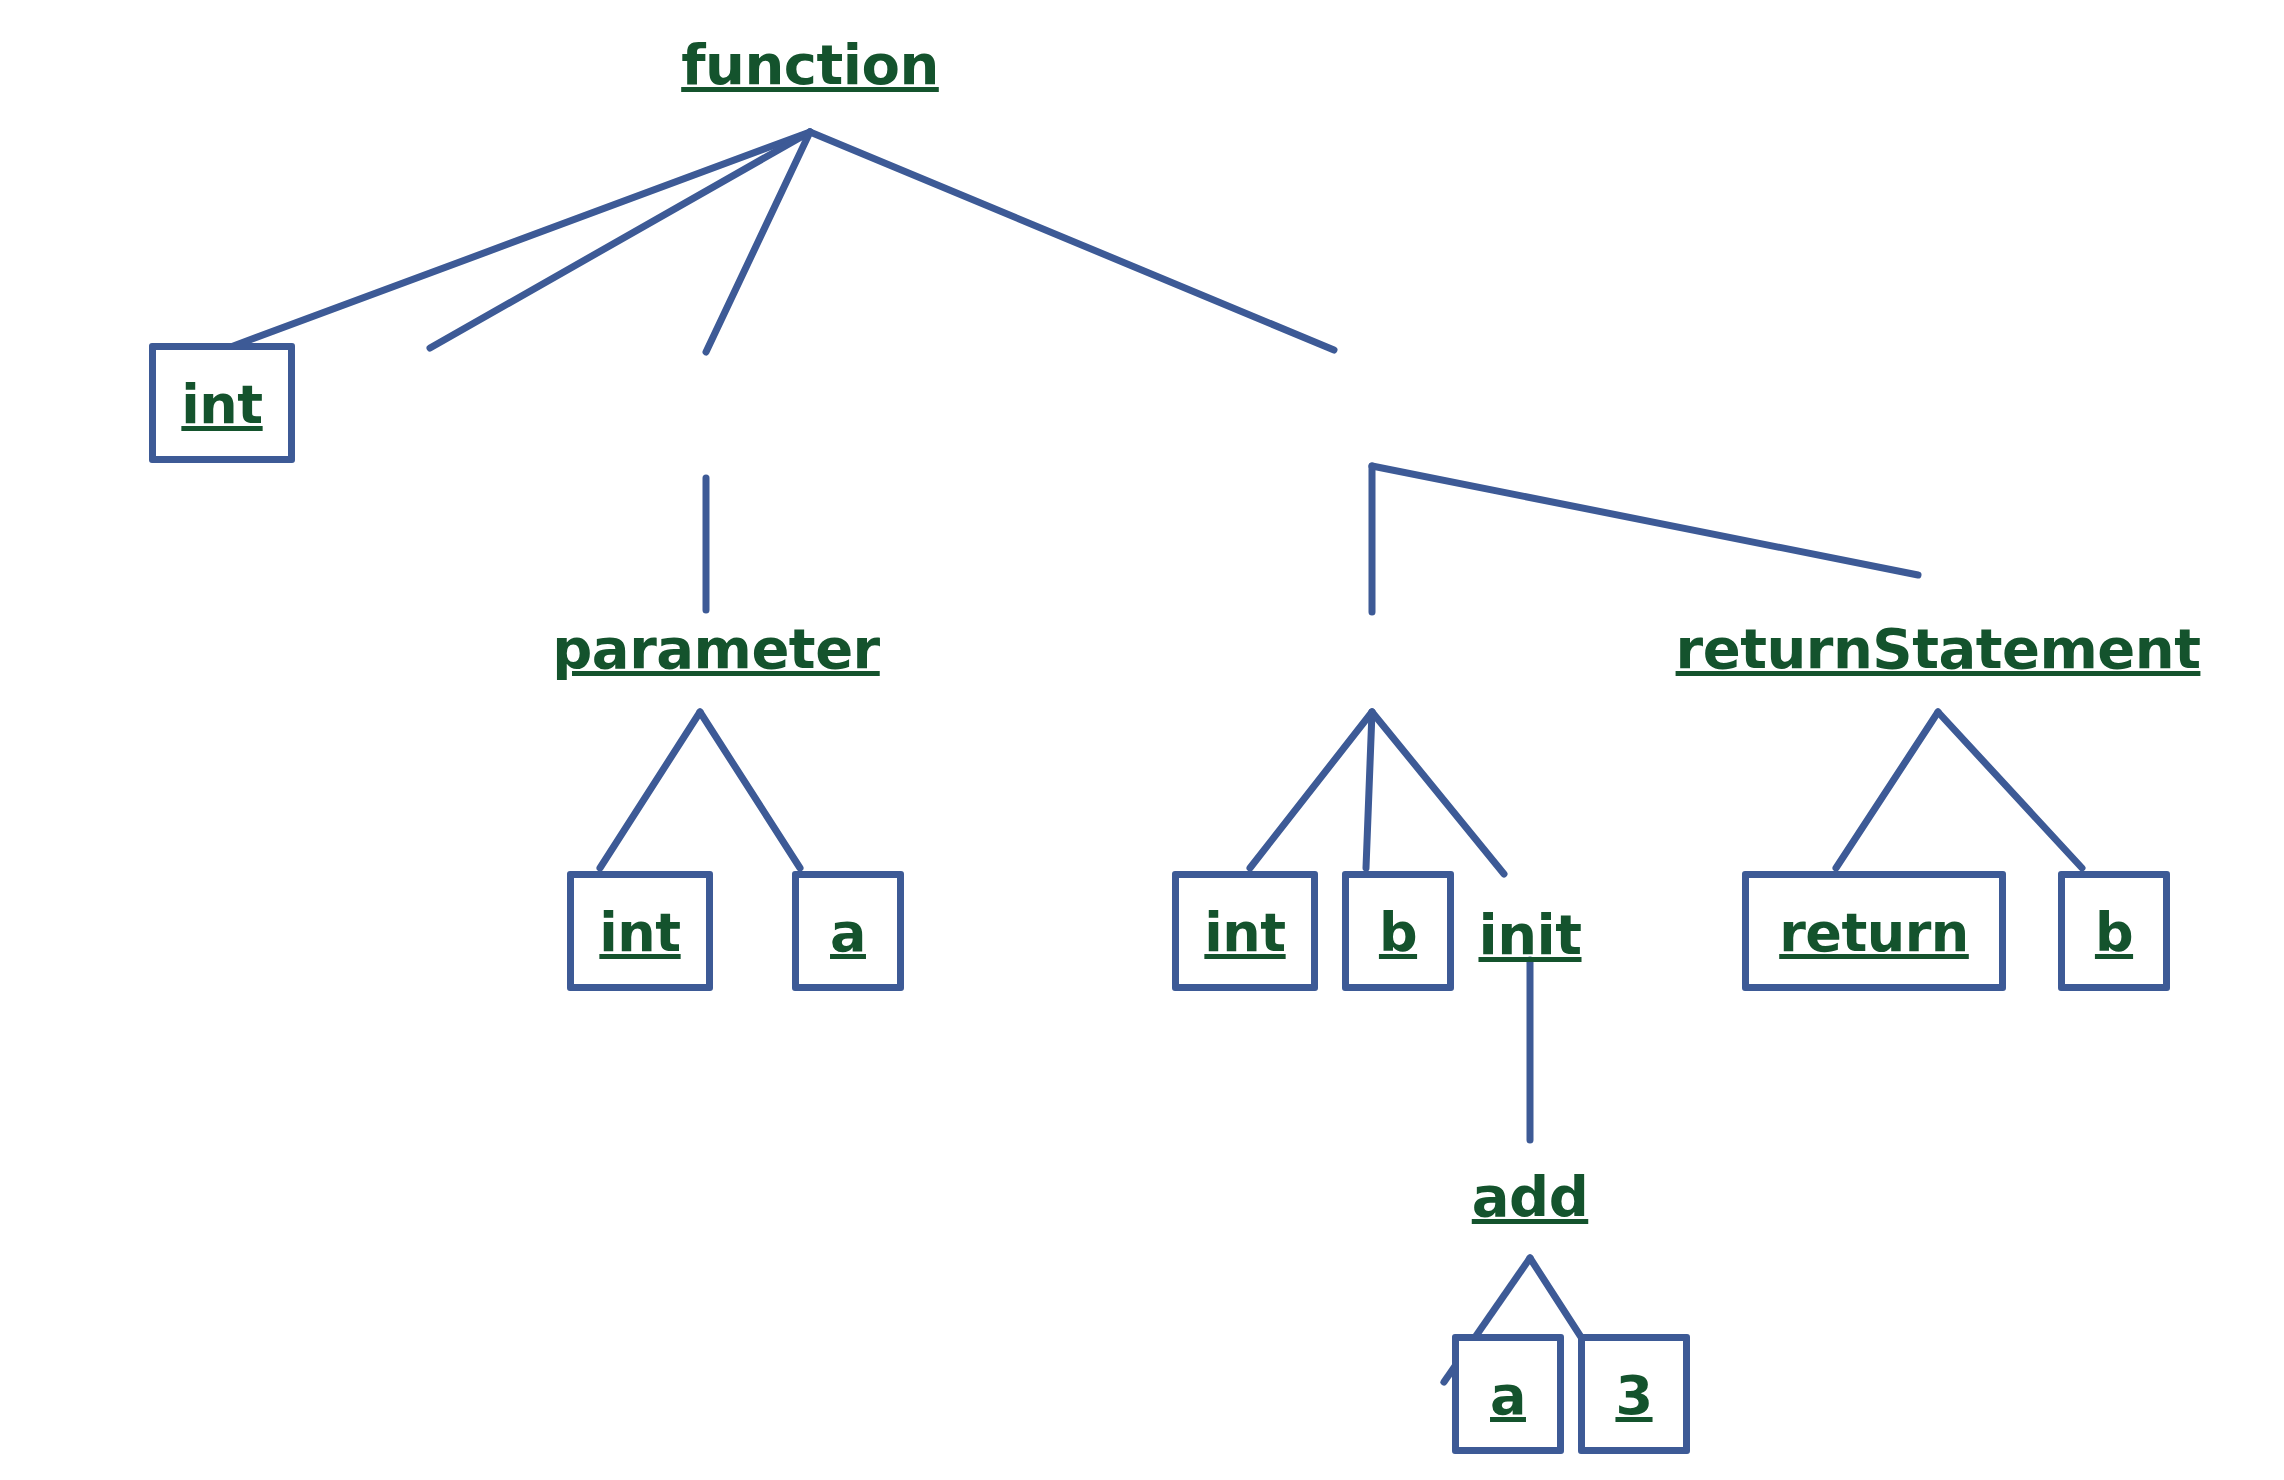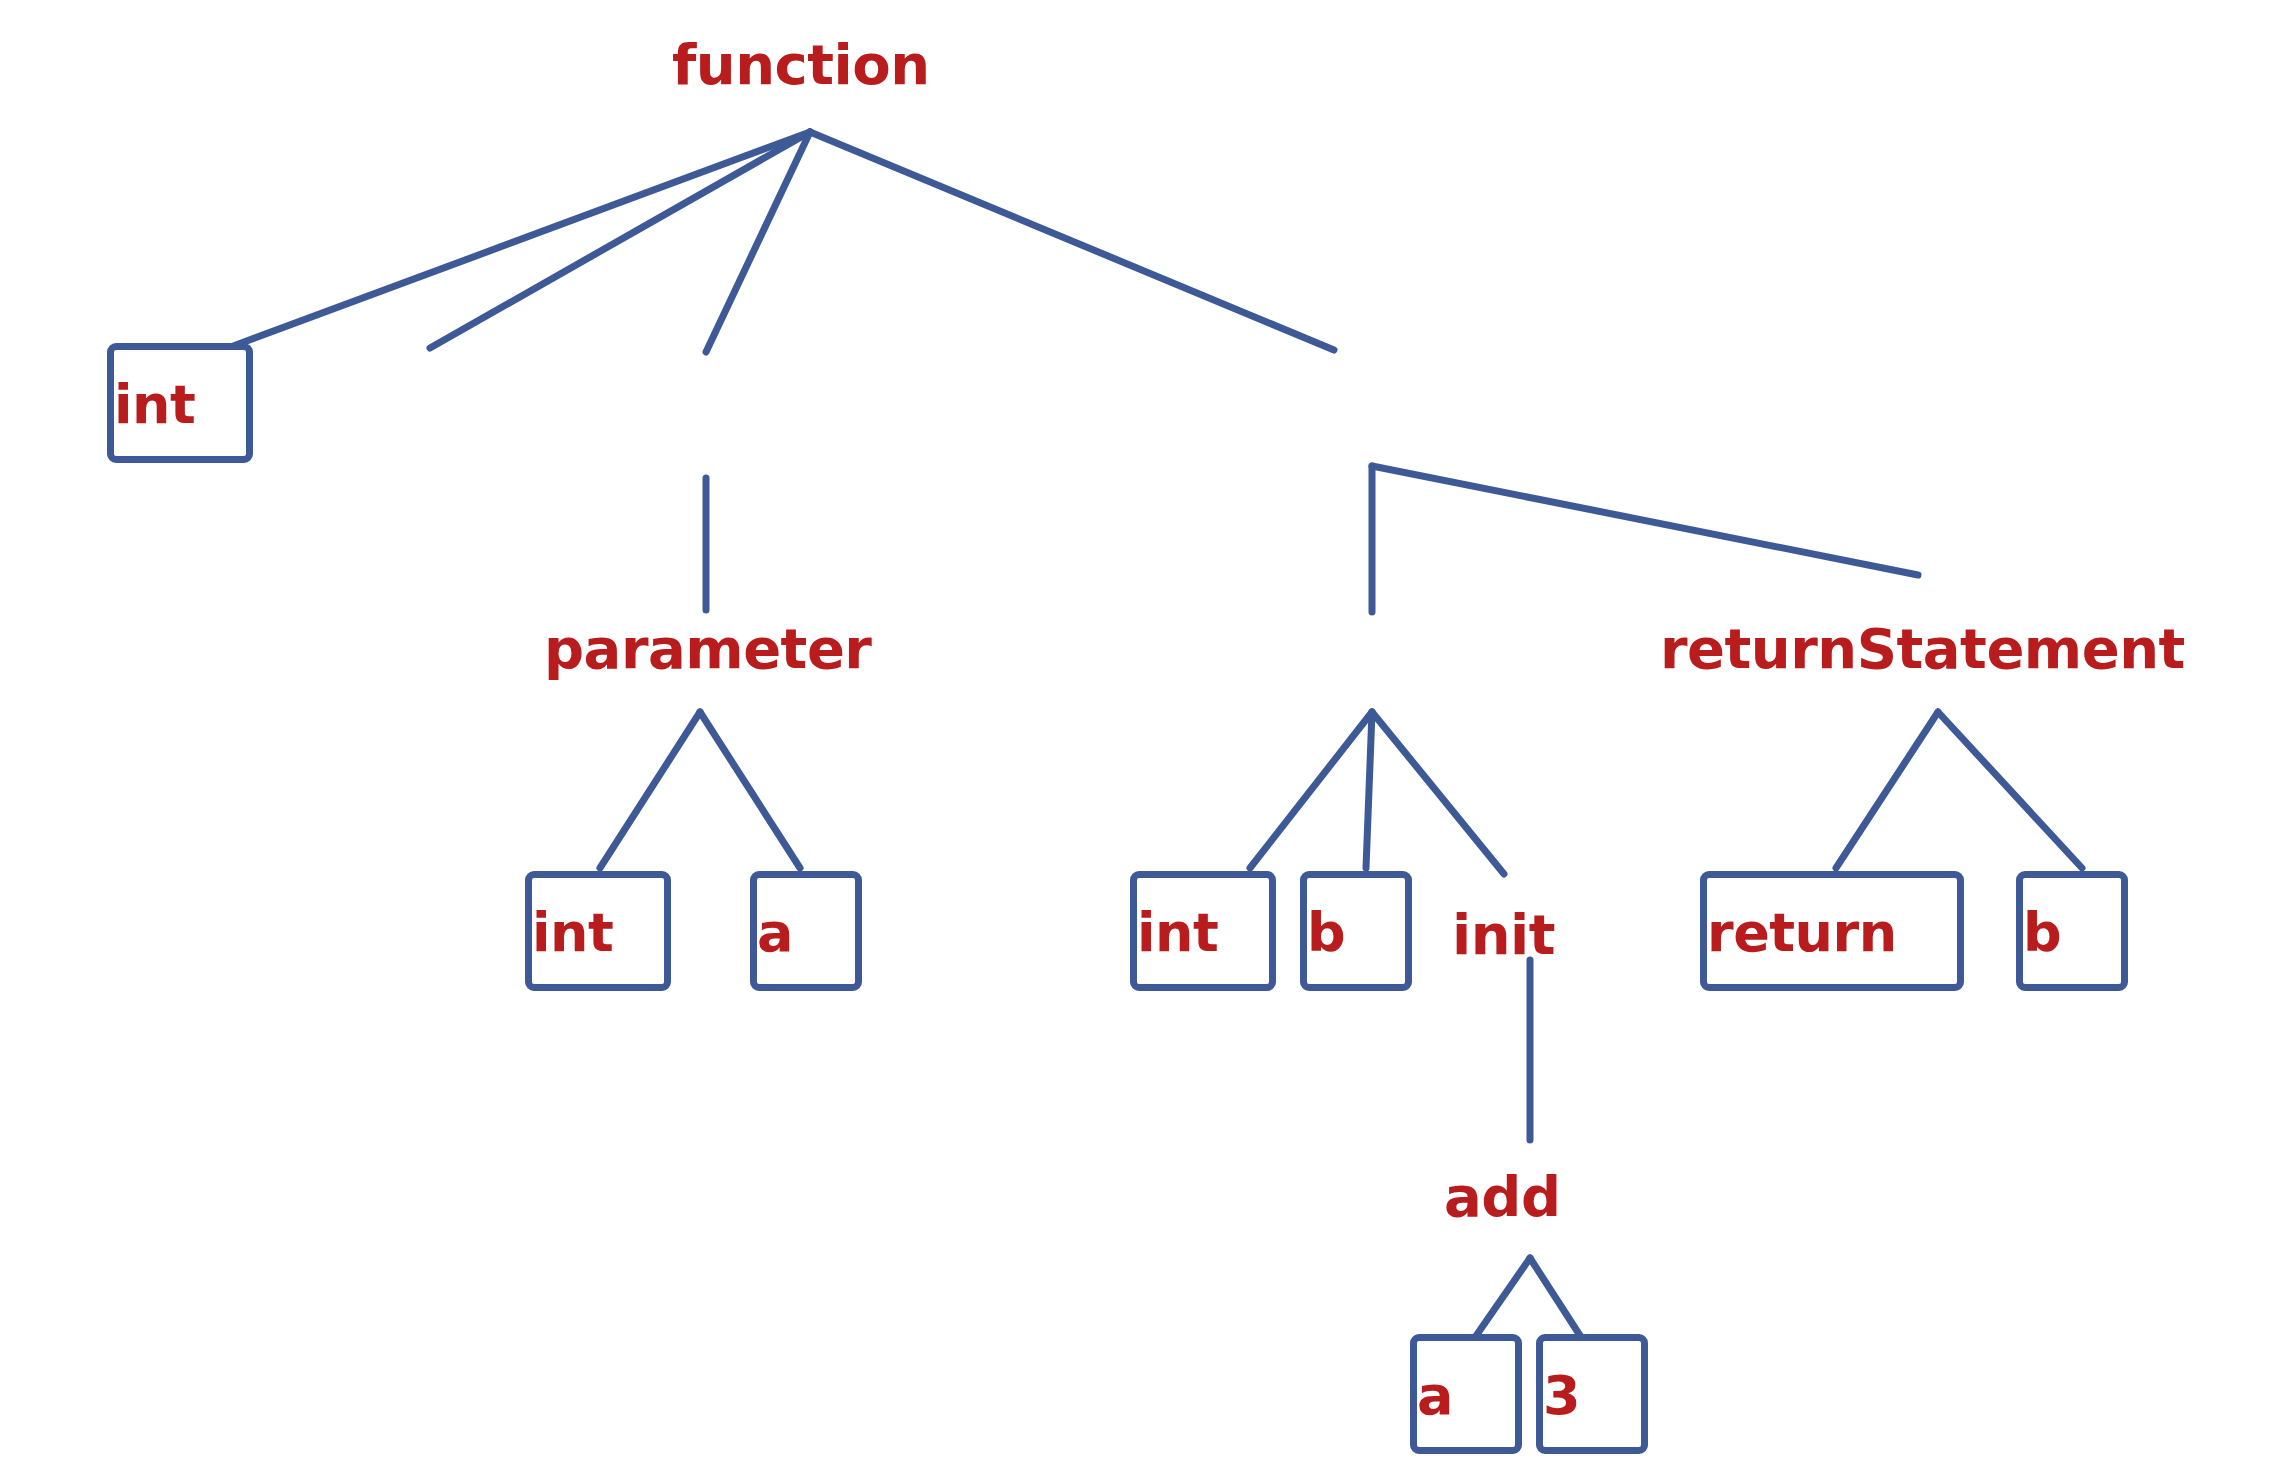--- a/index.html
+++ b/index.html
@@ -20,40 +20,43 @@
     left: 0;
     top: 0;
     width: 2284px;
     height: 1480px;
     pointer-events: none;
   }
   .node {
     position: absolute;
     display: flex;
     align-items: center;
-    color: #b91c1c;
+    justify-content: center;
+    color: #14532d;
     white-space: nowrap;
     box-sizing: border-box;
+    text-decoration: underline;
   }
   
   .node.plain {
     font-size: 56px;
     font-weight: 600;
     letter-spacing: -0.5px;
     line-height: 1;
   }
   
   .node.boxed {
     border: 7px solid #3d5a96;
-    border-radius: 9px;
+    border-radius: 3px;
     background: #ffffff;
     font-size: 54px;
     font-weight: 600;
     letter-spacing: -0.5px;
     line-height: 1;
+    margin-left: 42px;
   }
   .node.boxed .node-text {
     position: relative;
     top: 2px;
   }
 </style>
 </head>
 <body>
 
 <div id="diagram-root">

